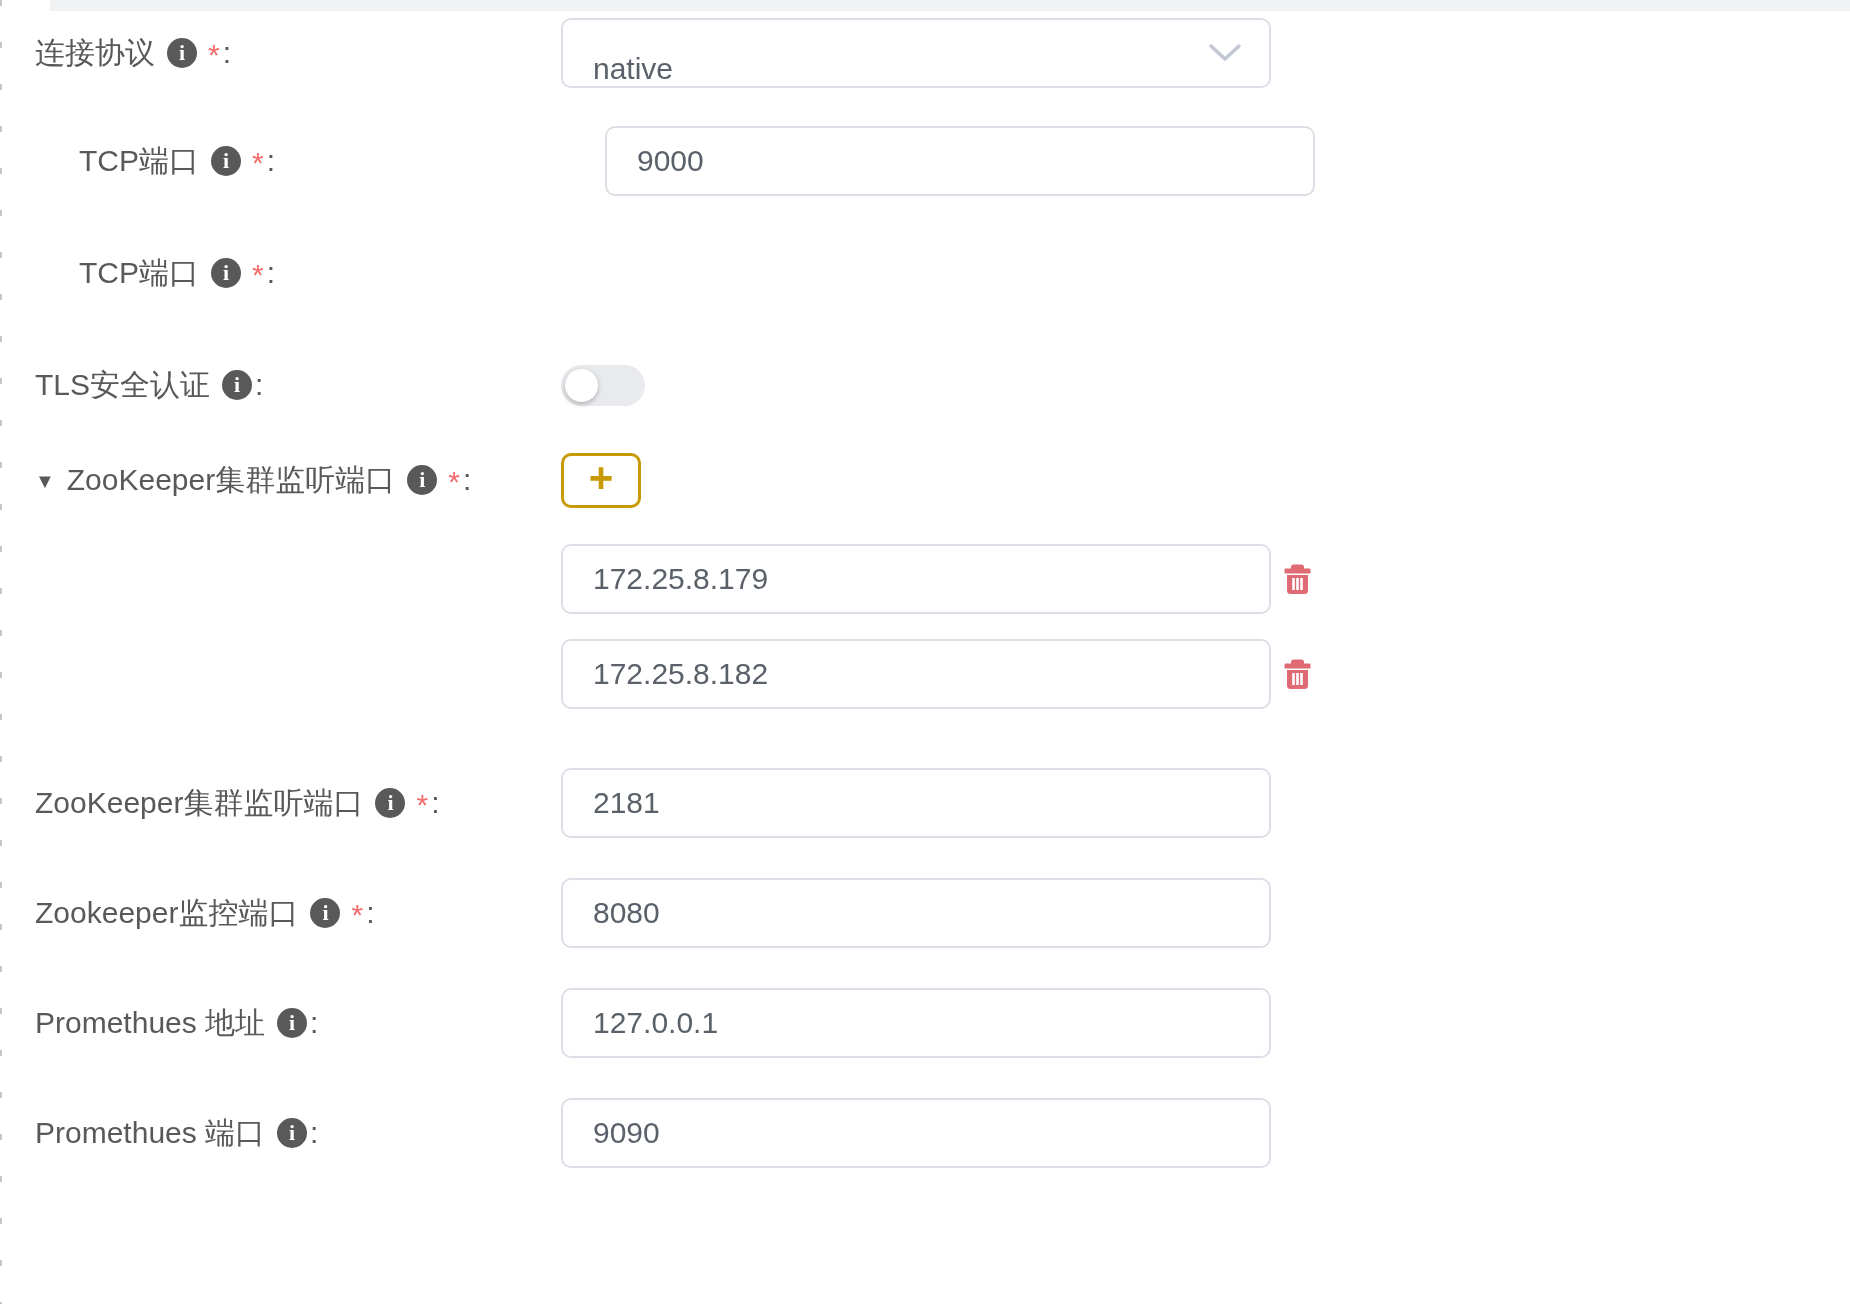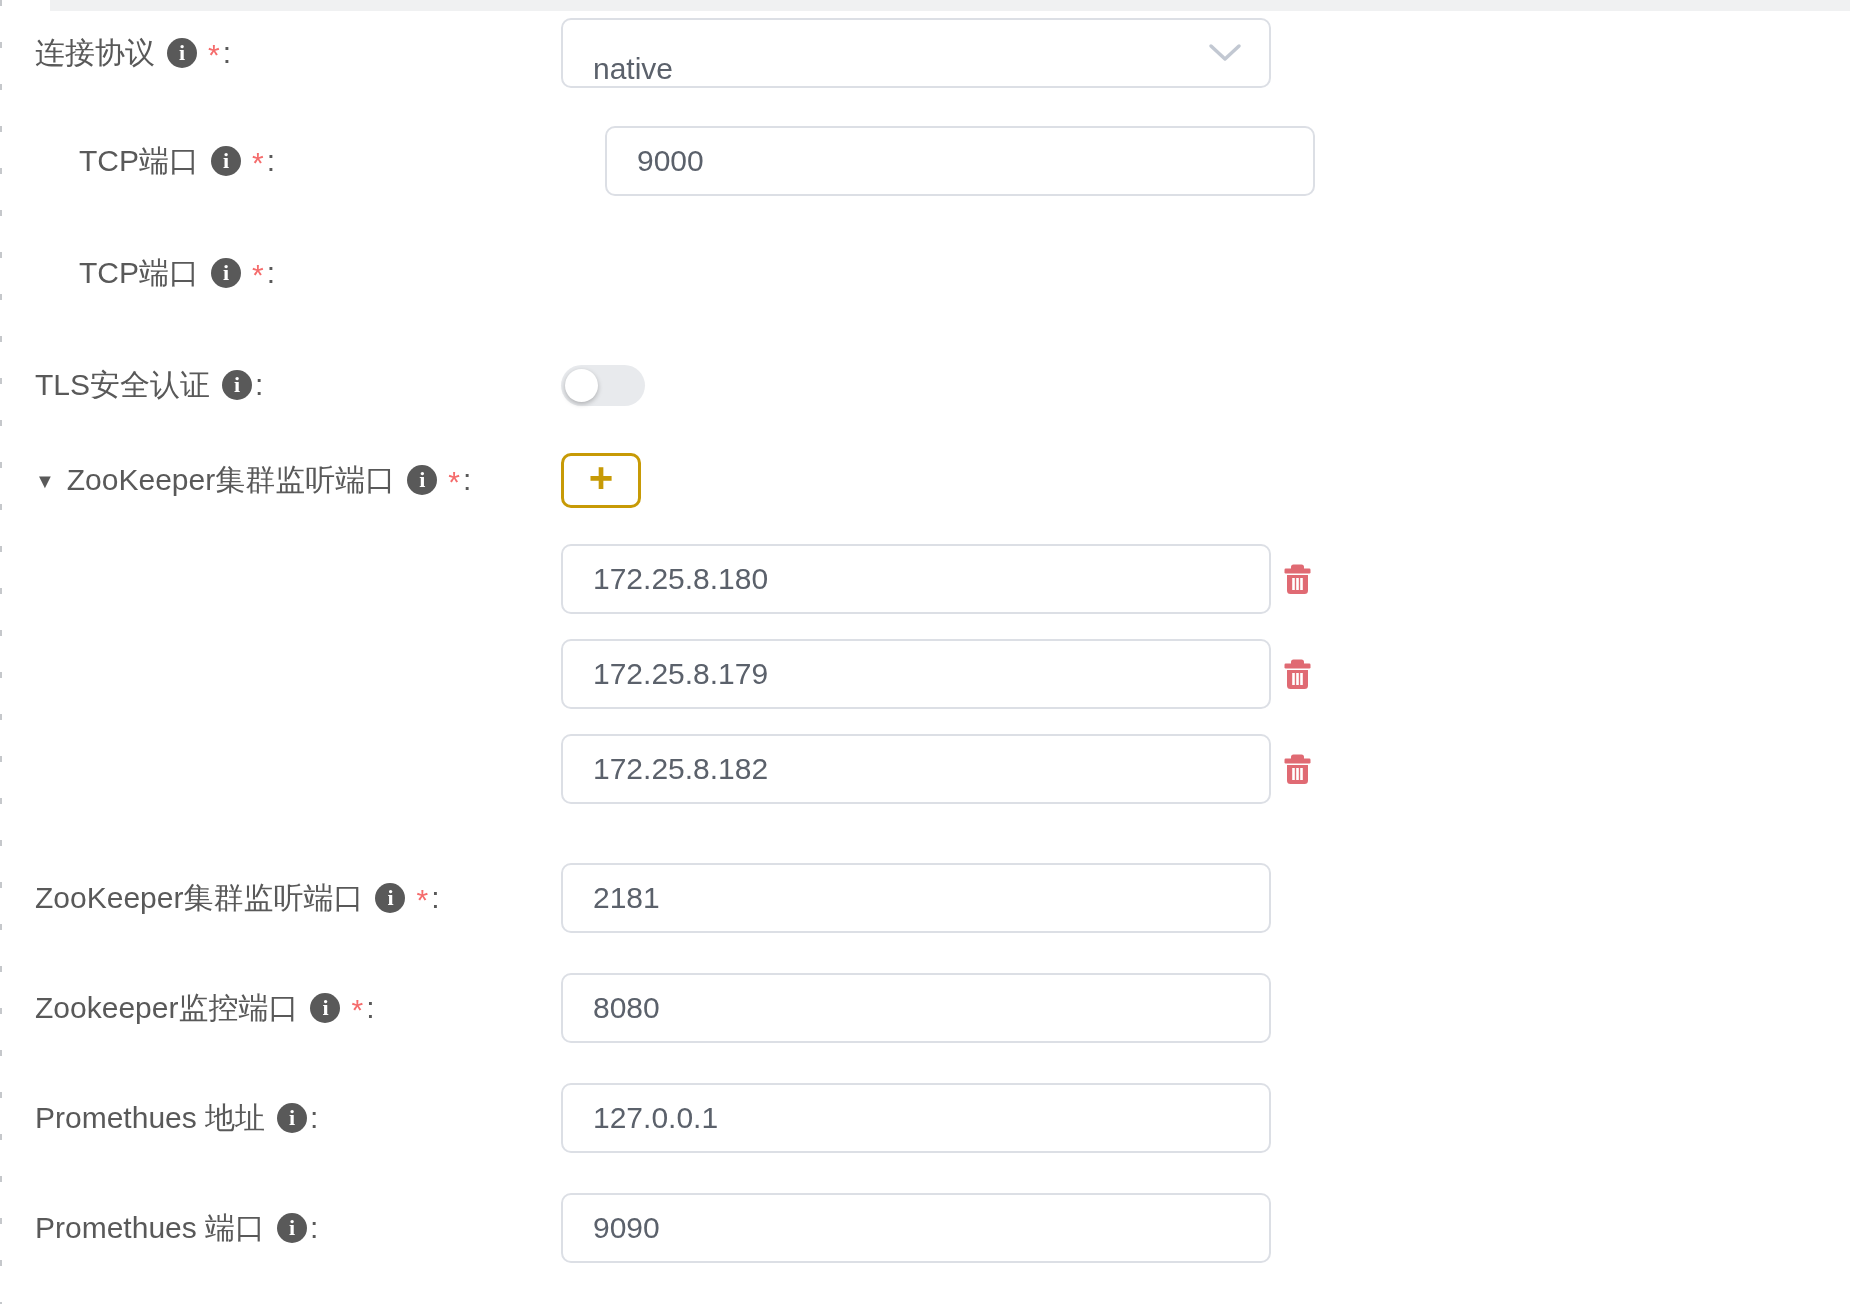--- a/index.html
+++ b/index.html
@@ -189,35 +189,20 @@
         <span class="colon">:</span>
       </div>
       <div class="control-col">
         <button class="add-button">
             <span>+</span>
           </button>
       </div>
     </div>
 
     <div class="zk-list mb59">
-      <div class="row">
-        <div class="zk-control">
-          <input class="text-input" type="text" value="172.25.8.180" style="">
-          <button class="delete-button">
-            <svg width="27" height="32" viewBox="0 0 27 32">
-              <path fill="#e06a73" d="M9.5 1.5 h8 a2.5 2.5 0 0 1 2.5 2.5 v2 h-13 v-2 a2.5 2.5 0 0 1 2.5-2.5 z"></path>
-              <rect fill="#e06a73" x="0.5" y="5.5" width="26" height="5" rx="1.2"></rect>
-              <path fill="#e06a73" d="M3 12 h21 v15.5 a3.5 3.5 0 0 1 -3.5 3.5 h-14 a3.5 3.5 0 0 1 -3.5 -3.5 z"></path>
-              <rect fill="#ffffff" x="8.2" y="15" width="2.6" height="12"></rect>
-              <rect fill="#ffffff" x="12.2" y="15" width="2.6" height="12"></rect>
-              <rect fill="#ffffff" x="16.2" y="15" width="2.6" height="12"></rect>
-            </svg>
-          </button>
-        </div>
-      </div>
       <div class="row">
         <div class="zk-control">
           <input class="text-input" type="text" value="172.25.8.179" style="">
           <button class="delete-button">
             <svg width="27" height="32" viewBox="0 0 27 32">
               <path fill="#e06a73" d="M9.5 1.5 h8 a2.5 2.5 0 0 1 2.5 2.5 v2 h-13 v-2 a2.5 2.5 0 0 1 2.5-2.5 z"></path>
               <rect fill="#e06a73" x="0.5" y="5.5" width="26" height="5" rx="1.2"></rect>
               <path fill="#e06a73" d="M3 12 h21 v15.5 a3.5 3.5 0 0 1 -3.5 3.5 h-14 a3.5 3.5 0 0 1 -3.5 -3.5 z"></path>
               <rect fill="#ffffff" x="8.2" y="15" width="2.6" height="12"></rect>
               <rect fill="#ffffff" x="12.2" y="15" width="2.6" height="12"></rect>

